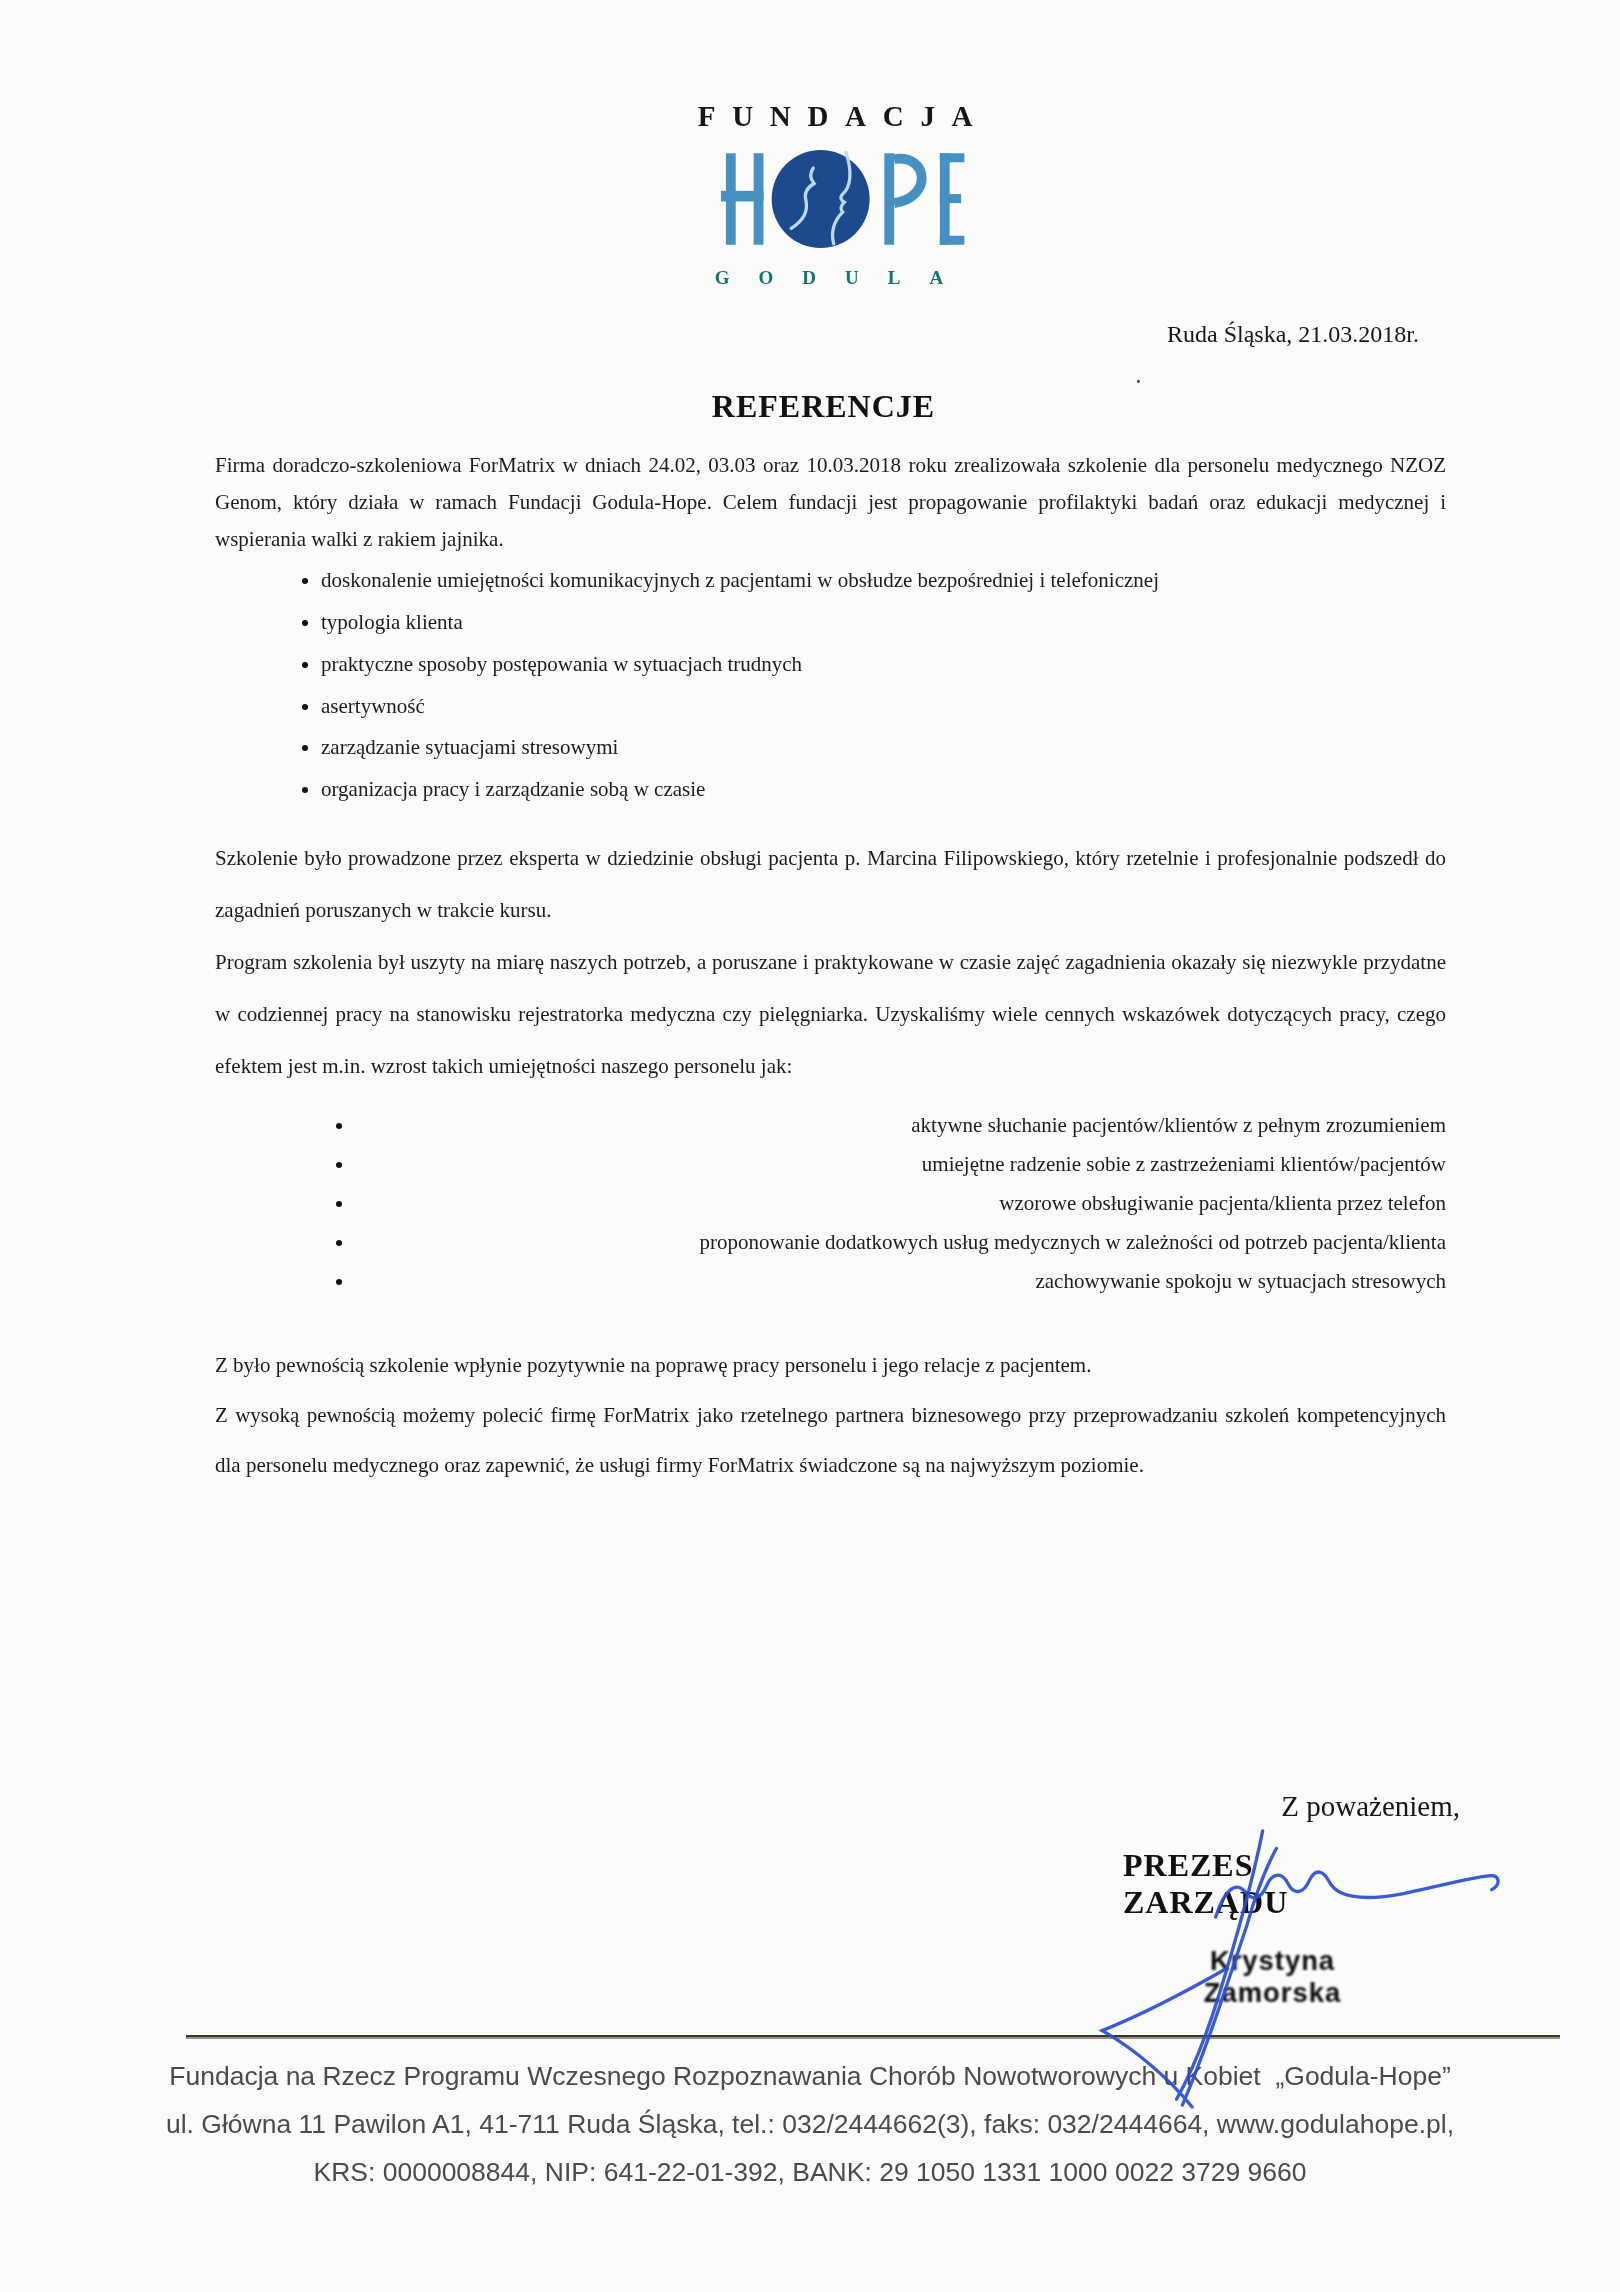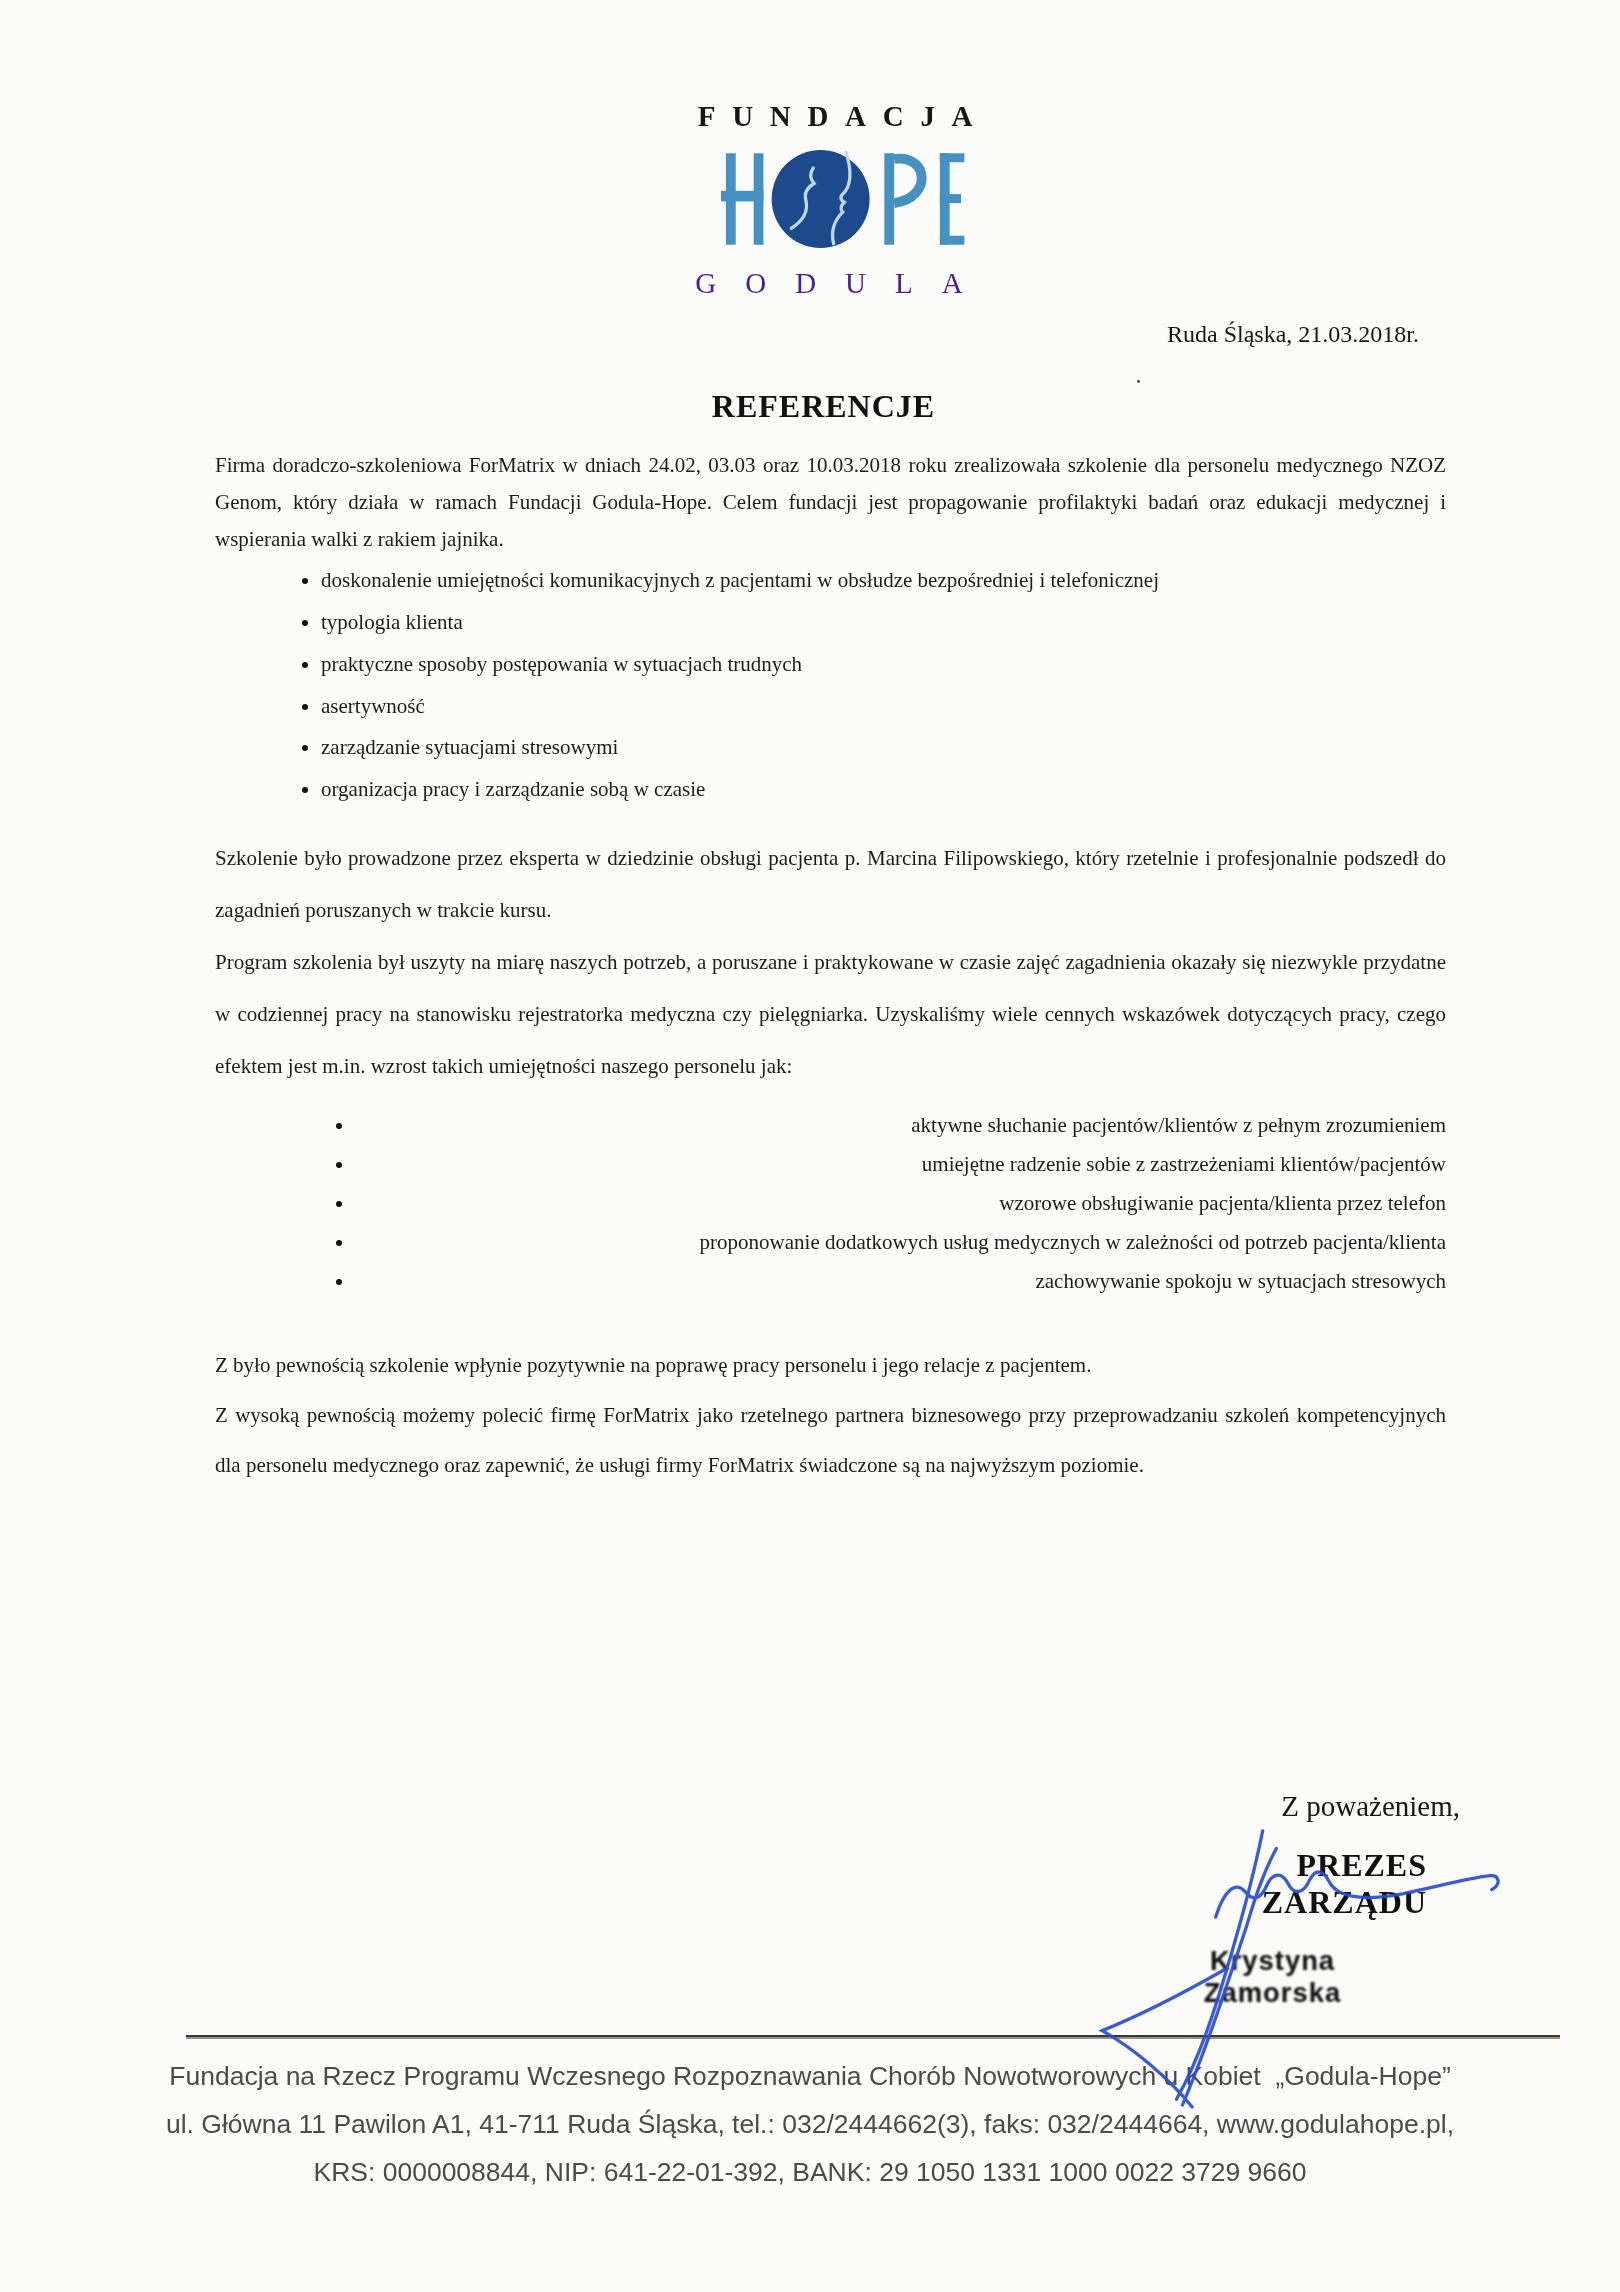--- a/index.html
+++ b/index.html
@@ -5,21 +5,21 @@
   html,body{margin:0;padding:0;background:#ffffff;}
   .page{
     position:relative;width:1620px;height:2293px;overflow:hidden;
     background:#fbfbfa;color:#1c1c1c;
     font-family:"Liberation Serif","DejaVu Serif",serif;
   }
   
   .logo{position:absolute;top:100px;left:67px;right:0;text-align:center;}
   .logo-top{font-size:29px;font-weight:bold;letter-spacing:16.7px;color:#161616;}
   .logo svg{display:block;margin:7.8px auto 9.8px;}
-  .logo-bottom{font-size:29px;font-weight:normal;letter-spacing:29px;color:#4c1d95;}
+  .logo-bottom{font-size:19px;font-weight:bold;letter-spacing:29px;color:#0f766e;}
   
   .date{position:absolute;top:321px;right:201px;font-size:24px;color:#161616;}
   .artifact-dot{position:absolute;top:359px;left:1135px;font-size:27.4px;color:#555;}
   .title{position:absolute;top:388px;left:0;width:1647px;text-align:center;
          font-size:32px;font-weight:bold;letter-spacing:1px;color:#121212;}
   
   .column{position:absolute;top:447px;left:215px;width:1231px;font-size:21px;}
   .column p{margin:0;}
   .p-intro,.p-course{line-height:37px;text-align:justify;}
   .course-link{color:#1a62c5;text-decoration:underline;text-decoration-thickness:2px;text-underline-offset:3.9px;cursor:pointer;}
@@ -27,21 +27,21 @@
   ul li::marker{color:#111;}
   .topics li{line-height:37px;margin-bottom:4.9px;text-align:left;}
   .p-trainer{margin-top:23.5px !important;line-height:52px;text-align:justify;}
   .p-program{line-height:52px;text-align:justify;}
   .skills{margin-top:13.7px;}
   .skills li{line-height:39px;margin-bottom:0;text-align:right;margin-left:34px;}
   .p-close1{margin-top:39px !important;line-height:50px;text-align:justify;}
   .p-close2{line-height:50px;text-align:justify;}
   
   .valediction{position:absolute;top:1790px;right:160px;font-size:29px;color:#161616;}
-  .signer-title{position:absolute;top:1847px;left:1123px;width:304px;text-align:right;
+  .signer-title{position:absolute;top:1847px;left:1123px;width:304px;text-align:left;
                 font-size:32px;font-weight:bold;letter-spacing:1px;color:#111;}
   .stamp{position:absolute;top:1945px;left:1147px;width:251px;text-align:center;
          font-family:"Liberation Sans","DejaVu Sans",sans-serif;
          font-size:27.4px;font-weight:bold;letter-spacing:1px;color:#0d0d0d;
          filter:blur(0.9px);z-index:4;}
   .signature-svg{position:absolute;left:1059px;top:1815px;z-index:6;}
   
   .footer-rule{position:absolute;top:2035px;left:186px;width:1374px;height:3.9px;z-index:1;
                background:linear-gradient(#3c362e 0 2px,#9a9186 2px 3.9px);}
   .footer{position:absolute;top:2052px;left:0;width:1620px;text-align:center;

